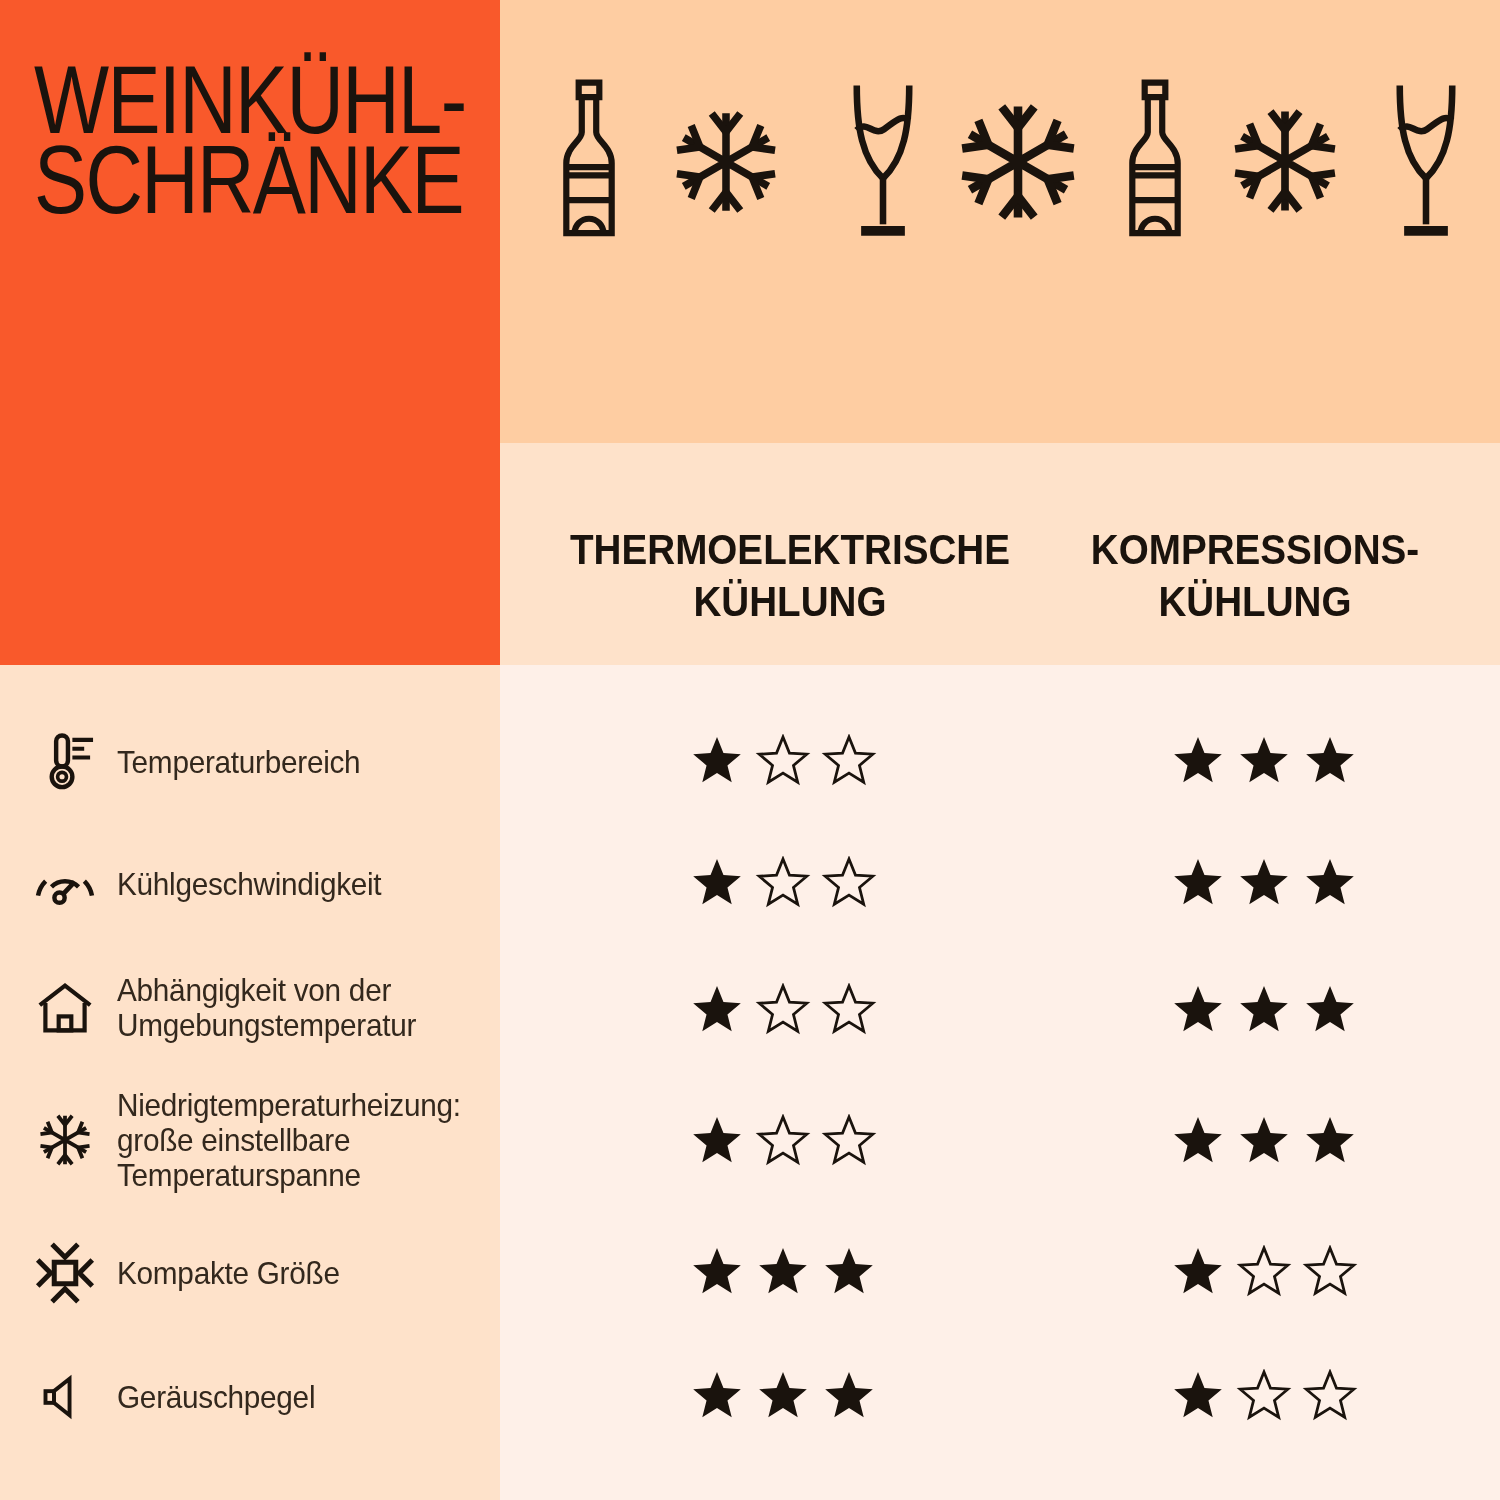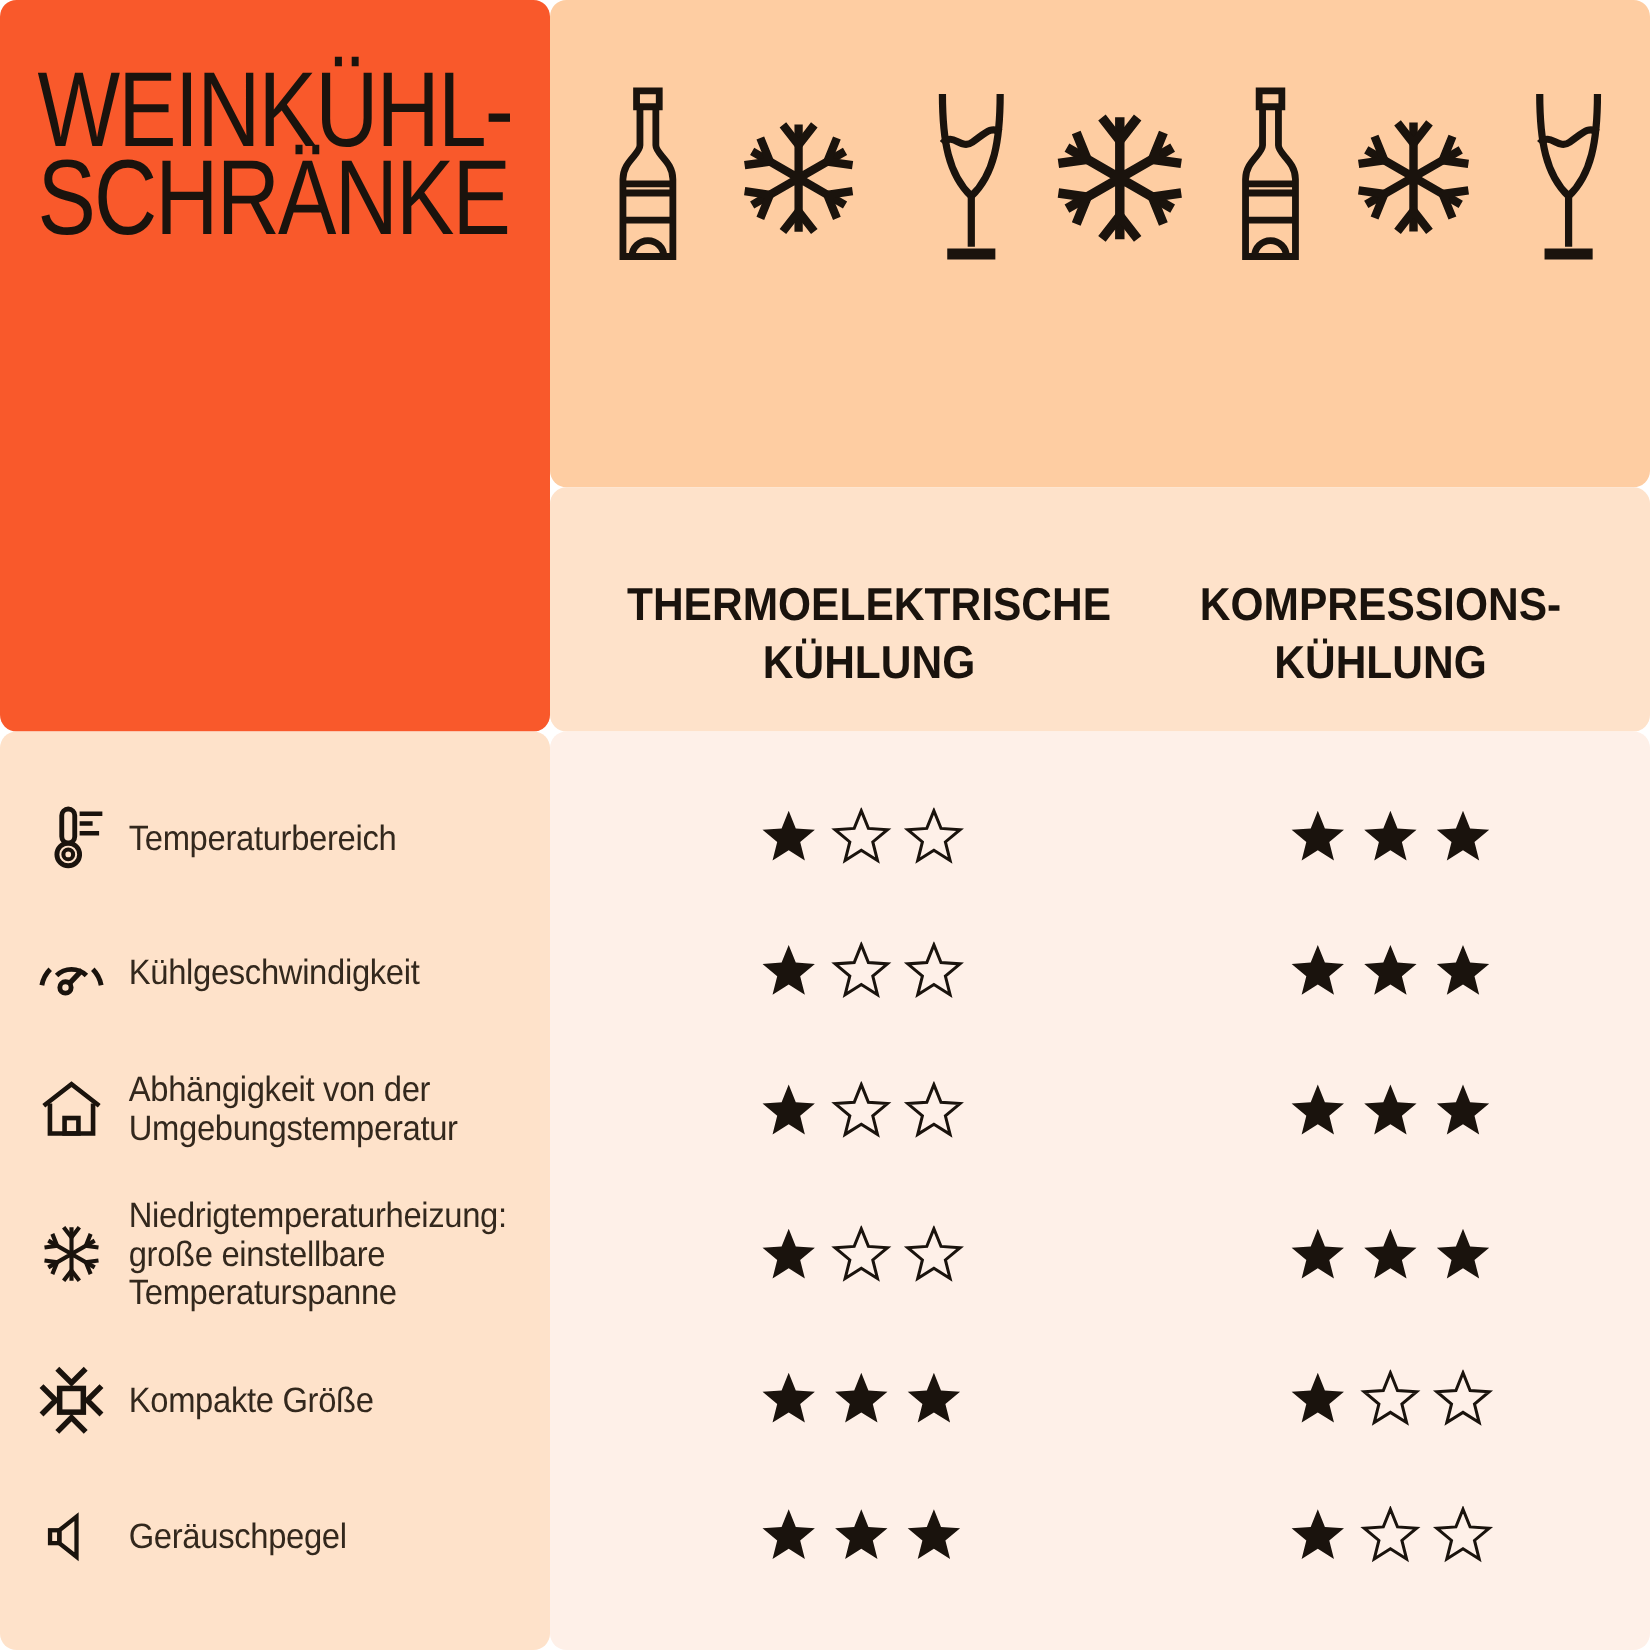--- a/index.html
+++ b/index.html
@@ -3,21 +3,21 @@
 <meta charset="utf-8">
 <style>
   html,body{margin:0;padding:0;background:#ffffff;}
   *{box-sizing:border-box;}
   .canvas{
     position:relative;
     width:1500px;height:1500px;
     overflow:hidden;
     font-family:"Liberation Sans", sans-serif;
   }
-  .block{position:absolute;border-radius:15px;}
+  .block{position:absolute;}
   .block-orange{left:0;top:0;width:500px;height:665px;}
   .block-peach-top{left:500px;top:0;width:1000px;height:443px;}
   .block-header-band{left:500px;top:443px;width:1000px;height:222px;}
   .block-left-col{left:0;top:665px;width:500px;height:835px;}
   .block-main{left:500px;top:665px;width:1000px;height:835px;}
 
   .title{
     position:absolute;left:34px;top:60px;
     font-size:97px;line-height:80px;font-weight:400;
     letter-spacing:-2px;

